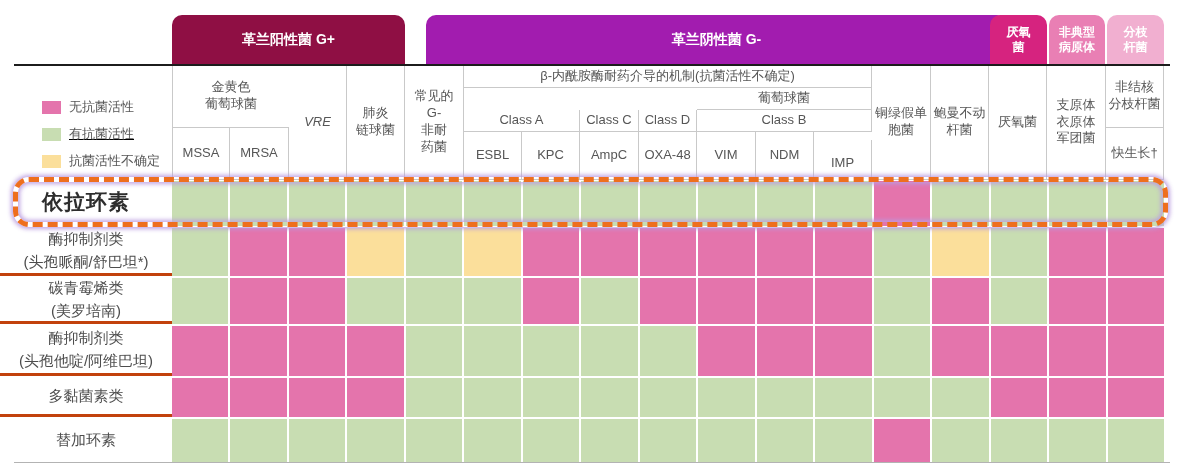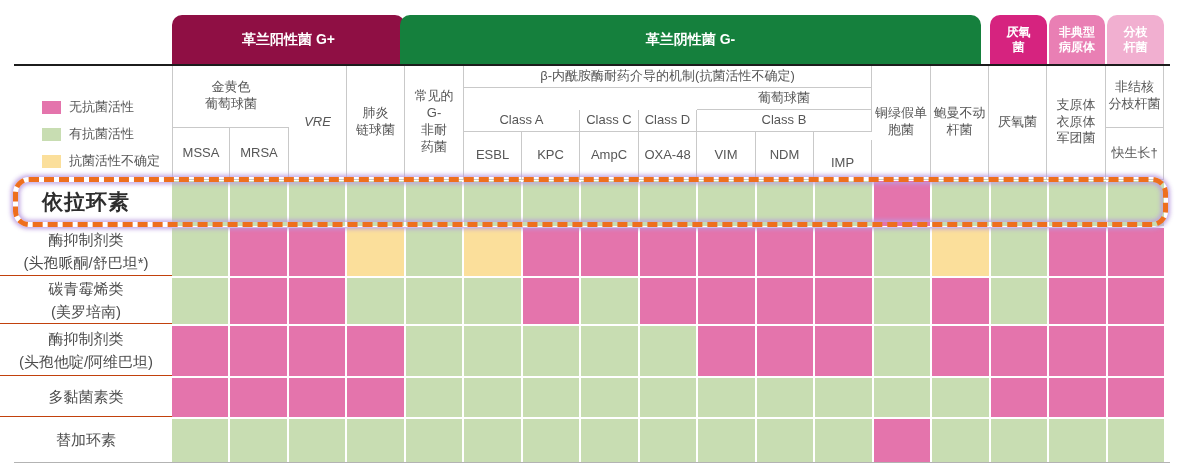--- a/index.html
+++ b/index.html
@@ -23,53 +23,53 @@
   .legend-swatch{width:19px;height:13px;display:inline-block;}
   .legend-label{font-size:13px;color:#575757;white-space:nowrap;}
   
   .matrix-grid{position:absolute;left:172px;top:181px;width:992px;height:281px;display:grid;
                grid-template-columns:repeat(17,1fr);grid-template-rows:45px 48px 46px 50px 39px 43px;
                gap:2px;background:#fff;}
   
   .rowlabel{position:absolute;left:0;width:172px;display:flex;flex-direction:column;
             align-items:center;justify-content:center;text-align:center;font-size:15px;
             color:#4d4d4d;line-height:1.5;box-sizing:border-box;background:#fff;}
-  .rowlabel.sep{border-bottom:1px solid #c2410c;}
+  .rowlabel.sep{border-bottom:3px solid #c2410c;}
   .rowlabel .sub:empty{display:none;}
   .hero-label{position:absolute;left:0;top:179px;width:172px;height:46px;display:flex;
               align-items:center;justify-content:center;font-size:21px;font-weight:bold;
               color:#2d2d2d;letter-spacing:1px;}
   
   .highlight-box{position:absolute;left:13px;top:177px;width:1155px;height:50px;
                  border:5px dashed #EE6F1E;border-radius:16px;box-sizing:border-box;
                  box-shadow:0 0 4px 2px rgba(186,156,224,0.9), inset 0 0 4px 2px rgba(186,156,224,0.9);
                  pointer-events:none;z-index:5;}
 </style>
 </head>
 <body>
 
 <div class="stage">
 
   <div>
     <div class="legend-item" style="top:100px;">
       <span class="legend-swatch" style="background: rgb(228, 116, 172);"></span>
       <span class="legend-label">无抗菌活性</span>
     </div>
-    <div class="legend-item" style="top:127px;">
+    <div class="legend-item" style="top:127px;text-decoration:underline;">
       <span class="legend-swatch" style="background: rgb(200, 221, 178);"></span>
       <span class="legend-label">有抗菌活性</span>
     </div>
     <div class="legend-item" style="top:154px;">
       <span class="legend-swatch" style="background: rgb(251, 223, 155);"></span>
       <span class="legend-label">抗菌活性不确定</span>
     </div>
   </div>
 
   <div class="band" style="left: 172px; width: 233px; background: rgb(143, 15, 68);">革兰阳性菌 G+</div>
-  <div class="band" style="left: 400px; width: 581px; background: #15803d;">革兰阴性菌 G-</div>
+  <div class="band" style="left: 426px; width: 581px; background: #a21caf;">革兰阴性菌 G-</div>
   <div class="band small" style="left: 990px; width: 57px; background: rgb(214, 35, 127);">厌氧
 菌</div>
   <div class="band small" style="left: 1049px; width: 56px; background: rgb(233, 127, 180);">非典型
 病原体</div>
   <div class="band small" style="left: 1107px; width: 57px; background: rgb(241, 175, 208);">分枝
 杆菌</div>
 
   <div class="hcell colstart" style="left:172px;top:65px;width:118px;height:63px;">金黄色
 葡萄球菌</div>
   <div class="hcell colstart" style="left:172px;top:128px;width:58px;height:52px;">MSSA</div>

